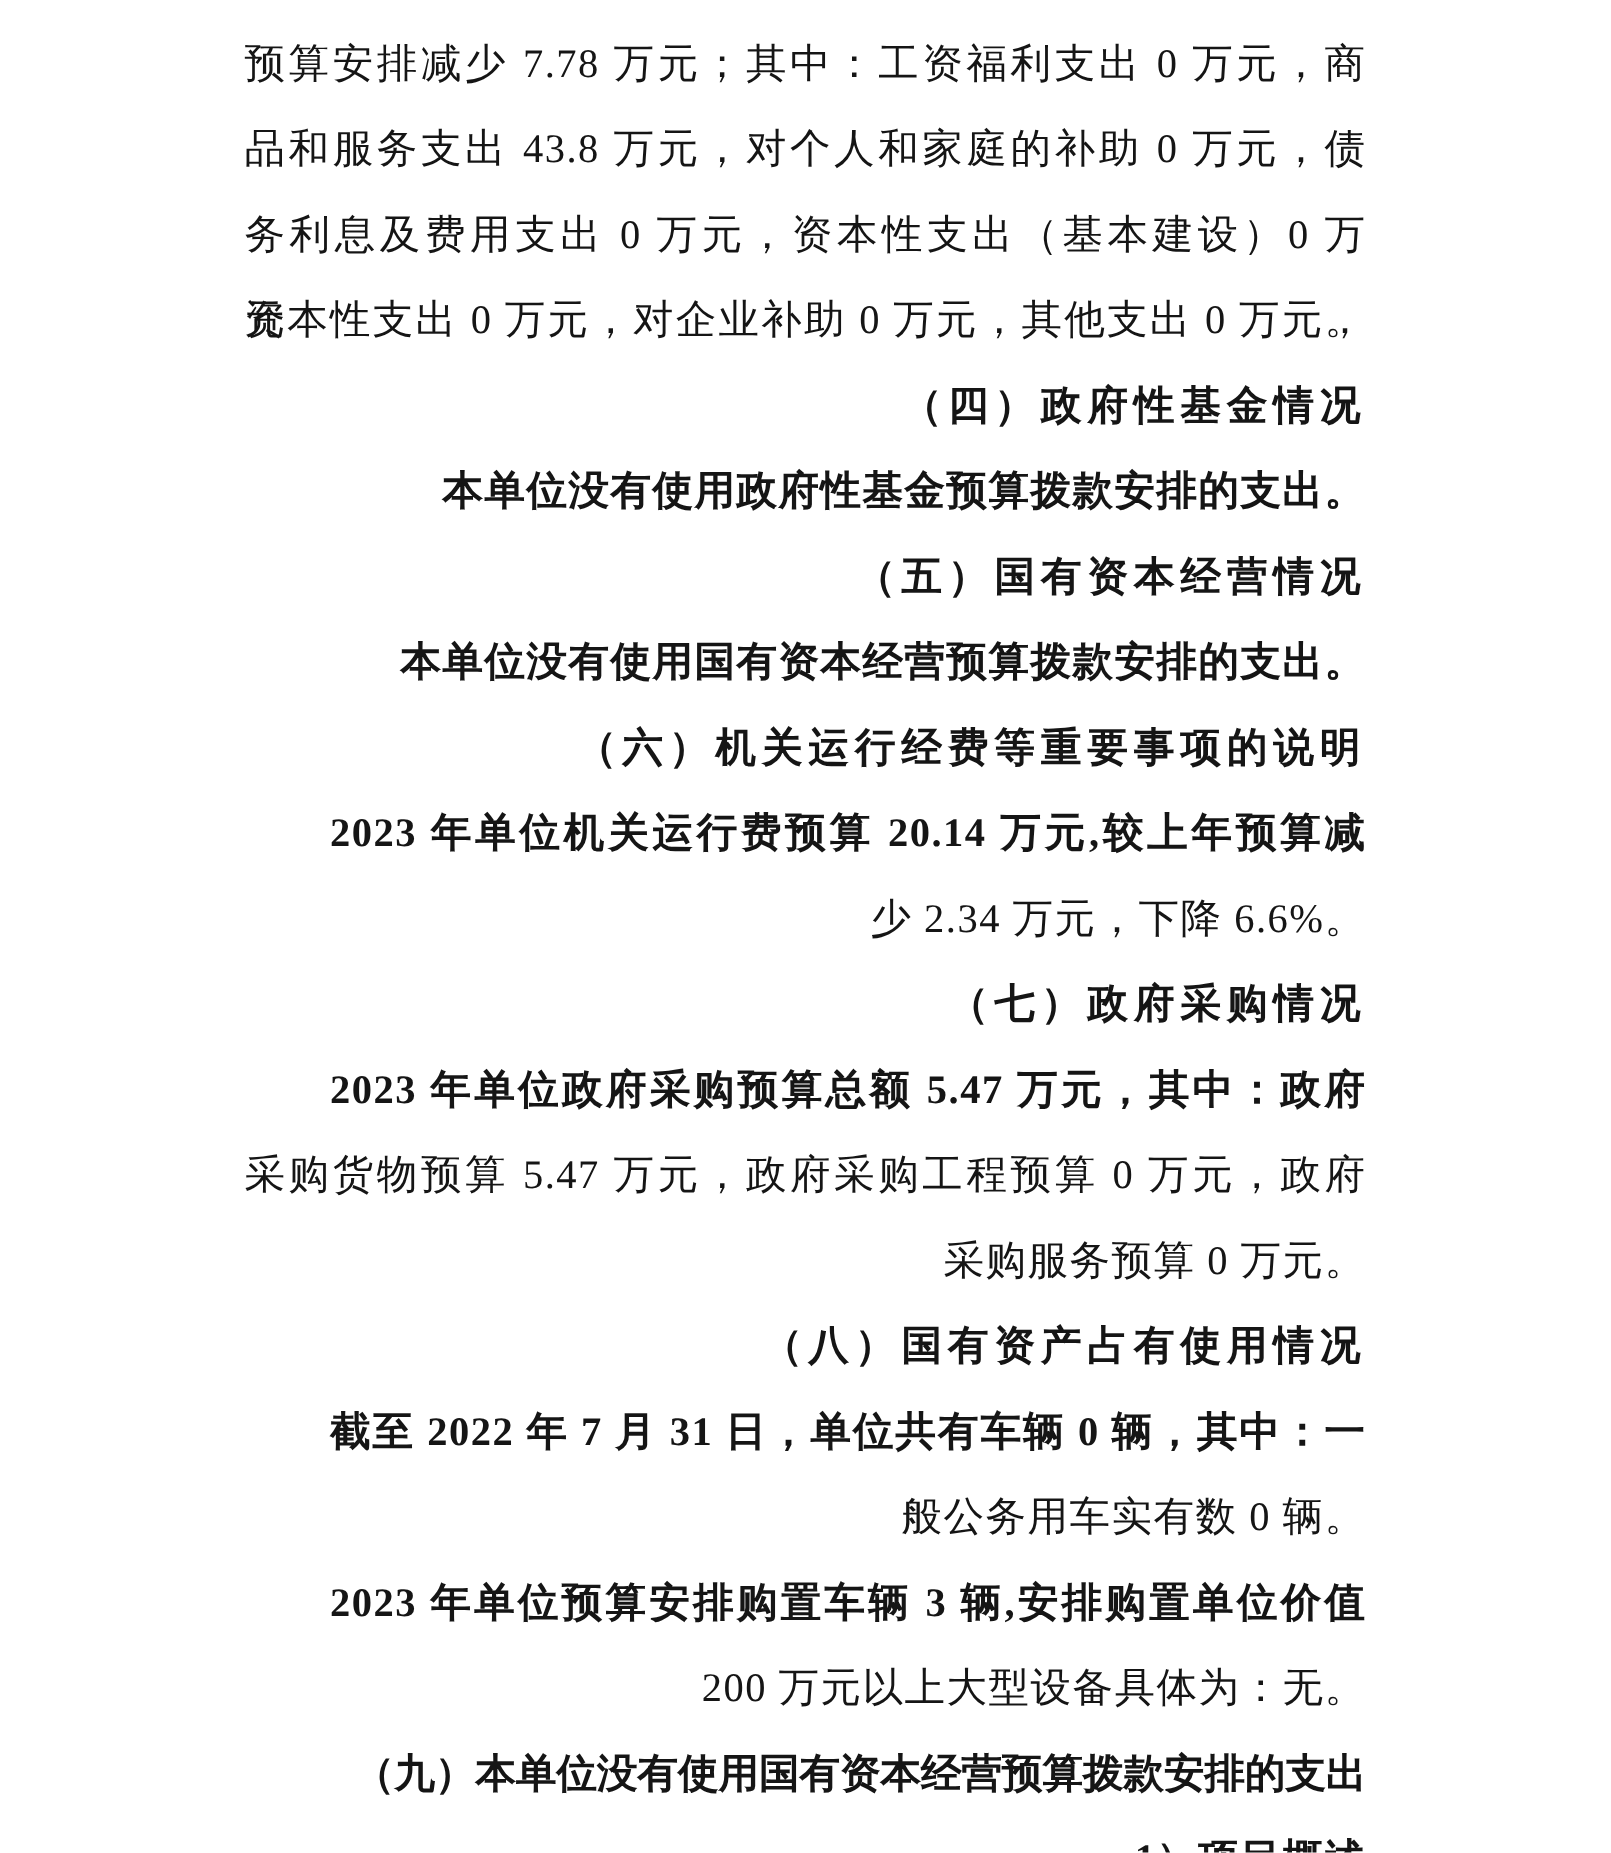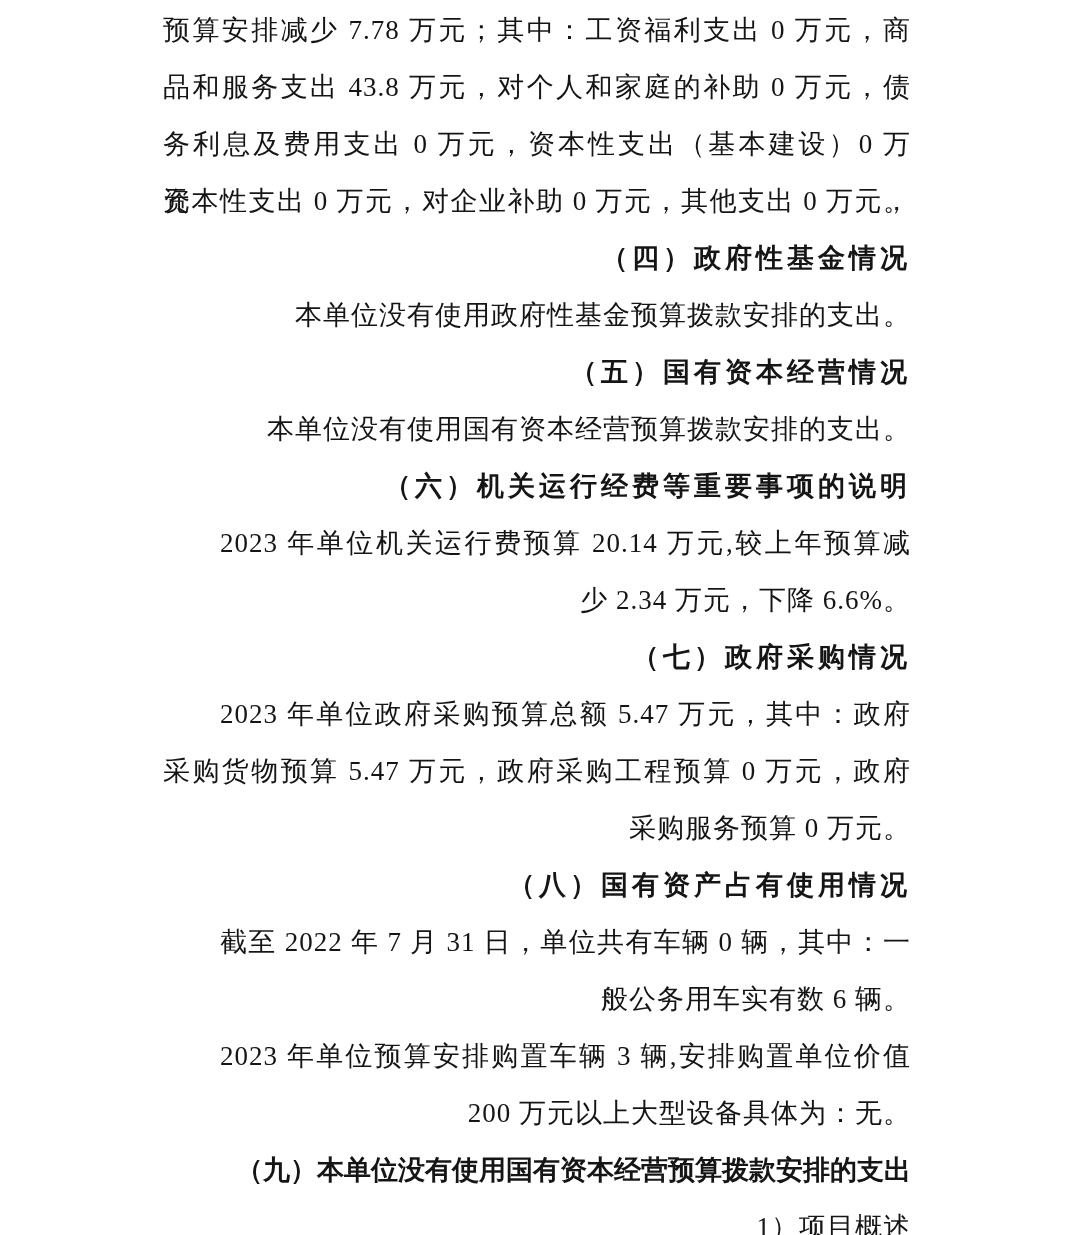--- a/index.html
+++ b/index.html
@@ -9,21 +9,21 @@
   }
   body {
     width: 1074px;
     height: 1235px;
     overflow: hidden;
   }
   .page {
     box-sizing: border-box;
     width: 1074px;
     height: 1235px;
-    padding: 2px 163px 0 163px;
+    padding: 14px 163px 0 163px;
     font-family: "Liberation Serif", "DejaVu Serif", serif;
     font-size: 27px;
     line-height: 57px;
     color: #151515;
     letter-spacing: 1px;
   }
   .ln {
     width: 748px;
     height: 57px;
     text-align: right;
@@ -31,20 +31,21 @@
   }
   
   .jf {
     text-align: justify;
     text-align-last: justify;
     text-justify: inter-character;
   }
   
   .ind {
     text-indent: 57px;
+    font-weight: bold;
   }
   
   .hd {
     font-weight: bold;
     text-indent: 53px;
     letter-spacing: 4px;
   }
   
   .hd-long {
     letter-spacing: 0;
@@ -70,20 +71,20 @@
   <div class="ln ind jf">2023 年单位机关运行费预算 20.14 万元,较上年预算减</div>
   <div class="ln">少 2.34 万元，下降 6.6%。</div>
 
   <div class="ln hd">（七）政府采购情况</div>
   <div class="ln ind jf">2023 年单位政府采购预算总额 5.47 万元，其中：政府</div>
   <div class="ln jf">采购货物预算 5.47 万元，政府采购工程预算 0 万元，政府</div>
   <div class="ln">采购服务预算 0 万元。</div>
 
   <div class="ln hd">（八）国有资产占有使用情况</div>
   <div class="ln ind jf">截至 2022 年 7 月 31 日，单位共有车辆 0 辆，其中：一</div>
-  <div class="ln">般公务用车实有数 6 辆。</div>
+  <div class="ln">般公务用车实有数 0 辆。</div>
   <div class="ln ind jf">2023 年单位预算安排购置车辆 3 辆,安排购置单位价值</div>
   <div class="ln">200 万元以上大型设备具体为：无。</div>
 
   <div class="ln hd hd-long">（九）本单位没有使用国有资本经营预算拨款安排的支出</div>
   <div class="ln ind">1）项目概述</div>
 
 </div>
 
 </body></html>

